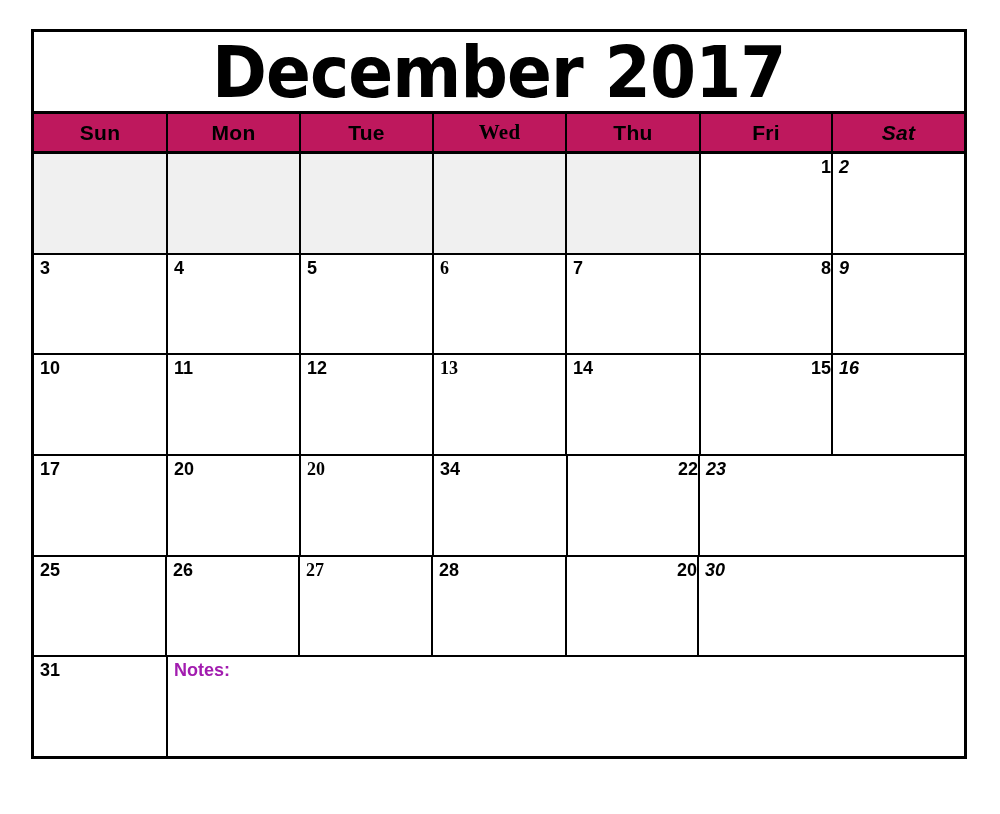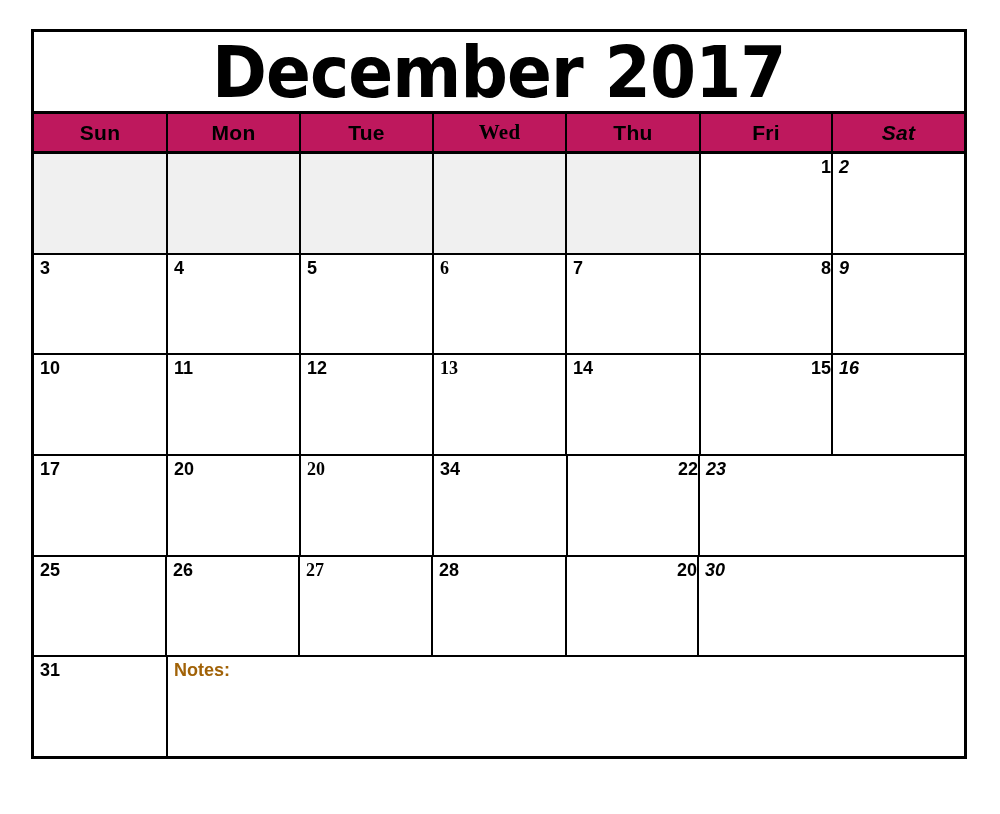--- a/index.html
+++ b/index.html
@@ -142,21 +142,21 @@
   
   .notes-cell {
     flex: 1 1 auto;
     border-right: none;
     padding: 4px 0 0 6px;
   }
   .notes-label {
     font-weight: bold;
     font-size: 18px;
     line-height: 1.1;
-    color: #a16207;
+    color: #a21caf;
     display: block;
   }
 </style>
 </head>
 <body>
 
 <div id="calendar-page">
 
   <div class="calendar-frame">
 

